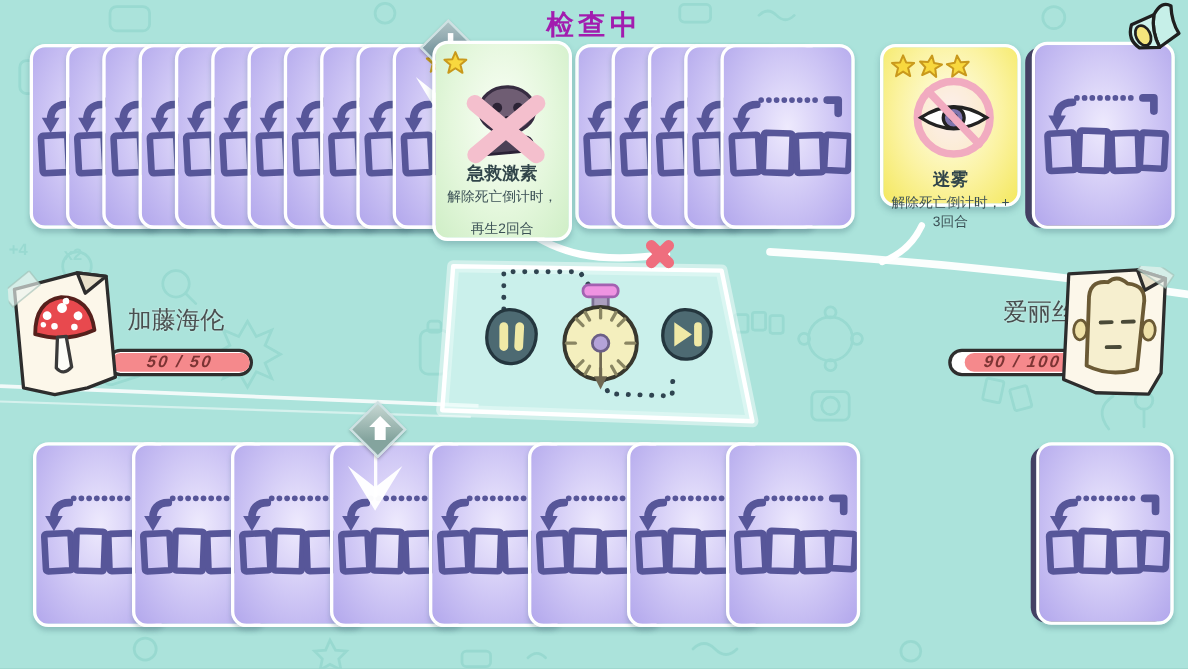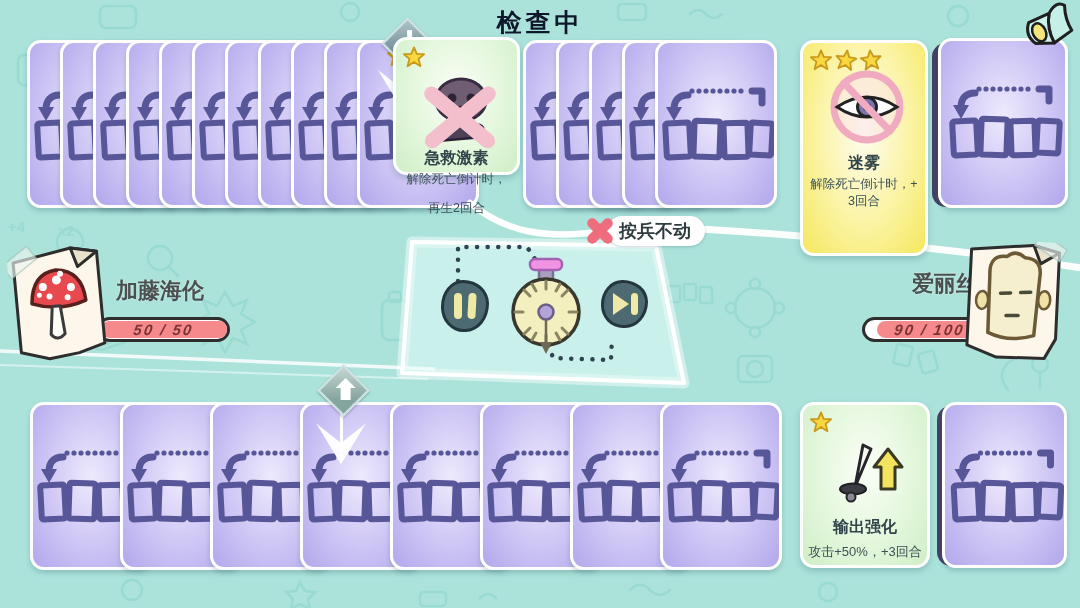--- a/index.html
+++ b/index.html
@@ -35,36 +35,36 @@
 
   
   .round-btn{position:absolute;background:#4d6a72;border:3px solid #24363e;box-sizing:border-box;
              border-radius:46% 54% 50% 48% / 52% 46% 56% 48%;
              display:flex;align-items:center;justify-content:center;cursor:pointer;}
   .pill{position:absolute;background:#fff;border-radius:16px;height:30px;display:flex;align-items:center;
         padding:0 14px 0 12px;font-size:18px;font-weight:bold;color:#2e3b3f;
         box-shadow:0 1px 3px rgba(60,105,115,.3);}
 
   
-  .player-name{position:absolute;font-size:22px;font-weight:bold;color:#4a4f50;text-shadow:0 0 2px rgba(255,255,255,.6);}
+  .player-name{position:absolute;font-size:22px;font-weight:normal;color:#4a4f50;text-shadow:0 0 2px rgba(255,255,255,.6);}
   .hp-bar{position:absolute;height:25px;background:#fff;border:3px solid #2e2e2e;border-radius:14px;
           box-sizing:border-box;overflow:hidden;}
   .hp-fill{position:absolute;top:1px;bottom:1px;background:#f5898c;border-radius:10px;}
   .hp-text{position:absolute;inset:0;display:flex;align-items:center;justify-content:center;
            font-weight:bold;font-style:italic;font-size:15px;color:#7c3434;letter-spacing:2px;transform:skewX(-8deg);}
 
   
   .diamond{position:absolute;width:33px;height:33px;transform:rotate(45deg);
            background:linear-gradient(135deg,#aec2c4 0%,#72909a 70%);
            border:2.5px solid #cfe0e2;box-shadow:1px 1px 3px rgba(0,0,0,.25);}
   .diamond svg{transform:rotate(-45deg)}
   .vline{position:absolute;width:3px;background:#fff;opacity:.95;}
 
   .title{position:absolute;left:0;right:0;top:6px;text-align:center;font-size:25px;font-weight:bold;
-         color:#0f172a;letter-spacing:4px;}
+         color:#a21caf;letter-spacing:4px;}
 </style>
 </head>
 <body>
 
 <div class="stage">
 
   <svg class="doodles" width="1080" height="608" viewBox="0 0 1080 608">
     <g fill="none" stroke="#7fccc2" stroke-width="2.5" stroke-linecap="round" opacity=".75">
       <rect x="100" y="6" width="36" height="22" rx="6"></rect>
         <circle cx="350" cy="12" r="9"></circle>
@@ -578,41 +578,41 @@
           <circle cx="83" cy="8" r="2.6" fill="#575699"></circle>
           <path d="M 94 8 L 104 8 L 104 20" fill="none" stroke="#575699" stroke-width="7" stroke-linecap="round" stroke-linejoin="round"></path>
           <rect x="8" y="40" width="24" height="34" rx="2" fill="none" stroke="#575699" stroke-width="6" transform="rotate(-3 20 57)"></rect>
           <rect x="36" y="38" width="26" height="36" rx="2" fill="none" stroke="#575699" stroke-width="6" transform="rotate(2 49 56)"></rect>
           <rect x="66" y="40" width="24" height="34" rx="2" fill="none" stroke="#575699" stroke-width="6" transform="rotate(-2 78 57)"></rect>
           <rect x="92" y="40" width="22" height="32" rx="2" fill="none" stroke="#575699" stroke-width="6" transform="rotate(3 103 56)"></rect>
         </svg>
     </div>
     </div>
 
-  <div class="special green" style="left:393px;top:37px;width:127px;height:138px;z-index:12">
+  <div class="special green" style="left:393px;top:37px;width:127px;height:182px;z-index:12">
     <div class="stars">
         <svg width="22" height="22" viewBox="0 0 24 24">
           <path d="M12 1.5 L15 8.5 L23 9 L17 14 L19 22 L12 17.5 L5 22 L7 14 L1 9 L9 8.5 Z" fill="#f8d83e" stroke="#c9991c" stroke-width="2" stroke-linejoin="round"></path>
         </svg>
       </div>
     <svg class="abs" style="left:18px;top:18px" width="92" height="112" viewBox="0 0 92 112">
       <ellipse cx="47" cy="42" rx="25" ry="21" fill="#6f5d73" stroke="#372c41" stroke-width="3"></ellipse>
       <circle cx="38" cy="40" r="4.5" fill="#2c2335"></circle>
         <circle cx="57" cy="40" r="4.5" fill="#2c2335"></circle>
       <circle cx="47" cy="50" r="2.5" fill="#2c2335"></circle>
       <rect x="22" y="68" width="48" height="13" rx="6.5" fill="#4c4156" stroke="#2a2136" stroke-width="2.5" transform="rotate(-5 46 74)"></rect>
       <rect x="2" y="52" width="88" height="15" rx="7.5" fill="#f4bfcd" transform="rotate(40 46 59)"></rect>
       <rect x="2" y="52" width="88" height="15" rx="7.5" fill="#f4bfcd" transform="rotate(-40 46 59)"></rect>
     </svg>
     <div class="card-title" style="top:108px">急救激素</div>
     <div class="card-desc" style="top:130px">解除死亡倒计时，</div>
     <div class="card-desc" style="top:159px">再生2回合</div>
   </div>
 
-  <div class="special yellow" style="left:800px;top:40px;width:128px;height:216px;z-index:6">
+  <div class="special yellow" style="left:800px;top:40px;width:128px;height:148px;z-index:6">
     <div class="stars">
         <svg width="22" height="22" viewBox="0 0 24 24">
           <path d="M12 1.5 L15 8.5 L23 9 L17 14 L19 22 L12 17.5 L5 22 L7 14 L1 9 L9 8.5 Z" fill="#f8d83e" stroke="#c9991c" stroke-width="2" stroke-linejoin="round"></path>
         </svg>
         <svg width="22" height="22" viewBox="0 0 24 24">
           <path d="M12 1.5 L15 8.5 L23 9 L17 14 L19 22 L12 17.5 L5 22 L7 14 L1 9 L9 8.5 Z" fill="#f8d83e" stroke="#c9991c" stroke-width="2" stroke-linejoin="round"></path>
         </svg>
         <svg width="22" height="22" viewBox="0 0 24 24">
           <path d="M12 1.5 L15 8.5 L23 9 L17 14 L19 22 L12 17.5 L5 22 L7 14 L1 9 L9 8.5 Z" fill="#f8d83e" stroke="#c9991c" stroke-width="2" stroke-linejoin="round"></path>
         </svg>
@@ -645,35 +645,20 @@
           <circle cx="83" cy="8" r="2.6" fill="#575699"></circle>
           <path d="M 94 8 L 104 8 L 104 20" fill="none" stroke="#575699" stroke-width="7" stroke-linecap="round" stroke-linejoin="round"></path>
           <rect x="8" y="40" width="24" height="34" rx="2" fill="none" stroke="#575699" stroke-width="6" transform="rotate(-3 20 57)"></rect>
           <rect x="36" y="38" width="26" height="36" rx="2" fill="none" stroke="#575699" stroke-width="6" transform="rotate(2 49 56)"></rect>
           <rect x="66" y="40" width="24" height="34" rx="2" fill="none" stroke="#575699" stroke-width="6" transform="rotate(-2 78 57)"></rect>
           <rect x="92" y="40" width="22" height="32" rx="2" fill="none" stroke="#575699" stroke-width="6" transform="rotate(3 103 56)"></rect>
         </svg>
     </div>
   </div>
 
-  <div class="special green" style="left:800px;top:402px;width:130px;height:166px;z-index:6">
-    <div class="stars">
-        <svg width="22" height="22" viewBox="0 0 24 24">
-          <path d="M12 1.5 L15 8.5 L23 9 L17 14 L19 22 L12 17.5 L5 22 L7 14 L1 9 L9 8.5 Z" fill="#f8d83e" stroke="#c9991c" stroke-width="2" stroke-linejoin="round"></path>
-        </svg>
-      </div>
-    <svg class="abs" style="left:30px;top:38px" width="72" height="62" viewBox="0 0 72 62">
-      <polygon points="30,2 38,6 22,44" fill="#f7f7f2" stroke="#26262a" stroke-width="3" stroke-linejoin="round"></polygon>
-      <ellipse cx="20" cy="46" rx="13" ry="5.5" fill="#3c3c44" stroke="#1e1e24" stroke-width="2"></ellipse>
-      <circle cx="18" cy="54" r="4.5" fill="#8a8a92" stroke="#26262a" stroke-width="2"></circle>
-      <path d="M55 6 L69 24 L62 24 L62 46 L48 46 L48 24 L41 24 Z" fill="#f4e35e" stroke="#3a3a24" stroke-width="3" stroke-linejoin="round"></path>
-    </svg>
-    <div class="card-title" style="top:112px">输出强化</div>
-    <div class="card-desc" style="top:138px;font-size:13px">攻击+50%，+3回合</div>
-  </div>
 
   <div class="abs" style="left:942px;top:402px;z-index:6">
     <div class="deck-shadow" style="left:-5px;top:4px;width:123px;height:160px"></div>
     <div class="card" style="left:0;top:0;width:125px;height:166px">
       <svg class="back-icon" style="width:119px" viewBox="0 0 116 78">
           <path d="M 30 12 C 20 12 16 18 16 26" fill="none" stroke="#575699" stroke-width="7" stroke-linecap="round"></path>
           <polygon points="8,24 24,24 16,38" fill="#575699"></polygon>
           <circle cx="34" cy="8" r="2.6" fill="#575699"></circle>
           <circle cx="41" cy="8" r="2.6" fill="#575699"></circle>
           <circle cx="48" cy="8" r="2.6" fill="#575699"></circle>
@@ -739,23 +724,20 @@
     </svg>
   </div>
 
   <div class="round-btn" style="left:601px;top:280px;width:47px;height:48px;z-index:5">
     <svg width="30" height="30" viewBox="0 0 30 30">
       <polygon points="3,4 3,26 19,15" fill="#f0e9a6"></polygon>
       <rect x="21" y="4" width="7" height="22" rx="3.5" fill="#f0e9a6"></rect>
     </svg>
   </div>
 
-  <div class="pill" style="left:607px;top:216px;z-index:8">
-    <span>按兵不动</span>
-  </div>
   <svg class="abs" style="left:583px;top:214px;z-index:9" width="34" height="34" viewBox="0 0 34 34">
     <rect x="1" y="12" width="32" height="10" rx="5" fill="#ef6e7e" transform="rotate(45 17 17)"></rect>
     <rect x="1" y="12" width="32" height="10" rx="5" fill="#ef6e7e" transform="rotate(-45 17 17)"></rect>
   </svg>
 
   <div class="abs" style="left:10px;top:244px;z-index:6;transform:rotate(-4deg)">
     <svg width="96" height="118" viewBox="0 0 96 118">
       <polygon points="6,16 64,5 90,10 92,102 66,110 36,114 8,106" fill="#fcf7ea" stroke="#2d2d2d" stroke-width="3" stroke-linejoin="round"></polygon>
       <polygon points="64,5 90,10 70,24" fill="#e9e1cb" stroke="#2d2d2d" stroke-width="3" stroke-linejoin="round"></polygon>
       <path d="M22 58 Q24 28 48 26 Q74 28 76 58 Q49 68 22 58 Z" fill="#e8494e" stroke="#56201c" stroke-width="3.5" stroke-linejoin="round"></path>

